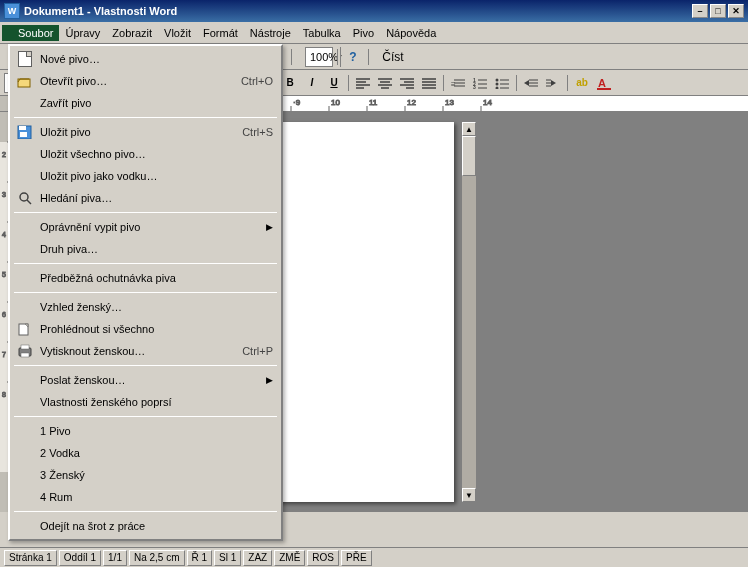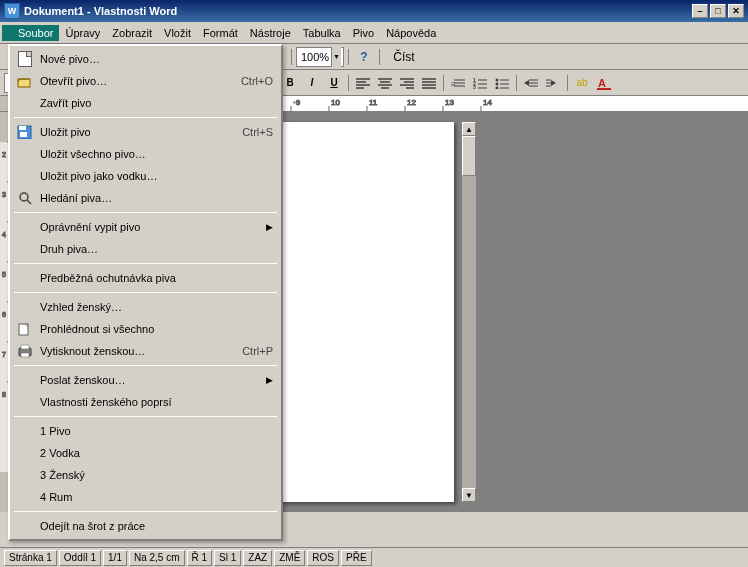--- a/index.html
+++ b/index.html
@@ -68,21 +68,21 @@
       border-bottom: 1px solid #808080;
       padding: 0 2px;
     }
     .menu-item {
       padding: 2px 6px;
       font-size: 11px;
       cursor: pointer;
       white-space: nowrap;
     }
     .menu-item:hover, .menu-item.active {
-      background: #0f766e;
+      background: #14532d;
       color: white;
       padding-left: 16px;
     }
 
     
     .toolbar {
       height: 26px;
       background: #d4d0c8;
       display: flex;
       align-items: center;
@@ -349,21 +349,21 @@
       </svg>
   </div>
   <div class="tb-btn">
     <svg width="16" height="16" viewBox="0 0 16 16">
         <path d="M13 8 A5 5 0 1 0 8 13" fill="none" stroke="#404040" stroke-width="1.5"></path>
         <polygon points="13,5 13,9 9,7" fill="#404040"></polygon>
       </svg>
   </div>
   <div class="tb-separator"></div>
   <div style="display:flex;align-items:center;height:20px;">
-    <div class="tb-dropdown" style="width:48px;">
+    <div class="tb-dropdown" style="width:28px;margin-left:9px;">
       <span style="font-size:11px;padding:0 2px;">100%</span>
       <div class="tb-dropdown-arrow">▾</div>
     </div>
   </div>
   <div class="tb-separator"></div>
   <div class="tb-btn" style="font-weight:bold;font-size:12px;color:#2060a0;">?</div>
   <div class="tb-separator"></div>
   <div class="tb-btn" style="width:40px;font-size:12px;">Číst</div>
 </div>
 
@@ -463,21 +463,21 @@
   </div>
   <div class="fmt-btn">
     <svg width="14" height="12">
         <polygon points="5,3 5,9 10,6" fill="#404040"></polygon>
         <line x1="0" y1="3" x2="5" y2="3" stroke="#404040" stroke-width="1"></line>
         <line x1="0" y1="6" x2="5" y2="6" stroke="#404040" stroke-width="1"></line>
         <line x1="0" y1="9" x2="5" y2="9" stroke="#404040" stroke-width="1"></line>
       </svg>
   </div>
   <div class="tb-separator"></div>
-  <div class="fmt-btn" style="font-size:10px;color:#c0a000;font-weight:normal;">ab</div>
+  <div class="fmt-btn" style="font-size:10px;color:#c0a000;font-weight:bold;">ab</div>
   <div class="fmt-btn">
     <svg width="14" height="14">
         <text x="1" y="11" font-size="11" font-weight="bold" fill="#c02020">A</text>
         <rect x="0" y="12" width="14" height="2" fill="#c02020"></rect>
       </svg>
   </div>
 </div>
 
 <div class="ruler">
   <div class="ruler-grey"></div>

